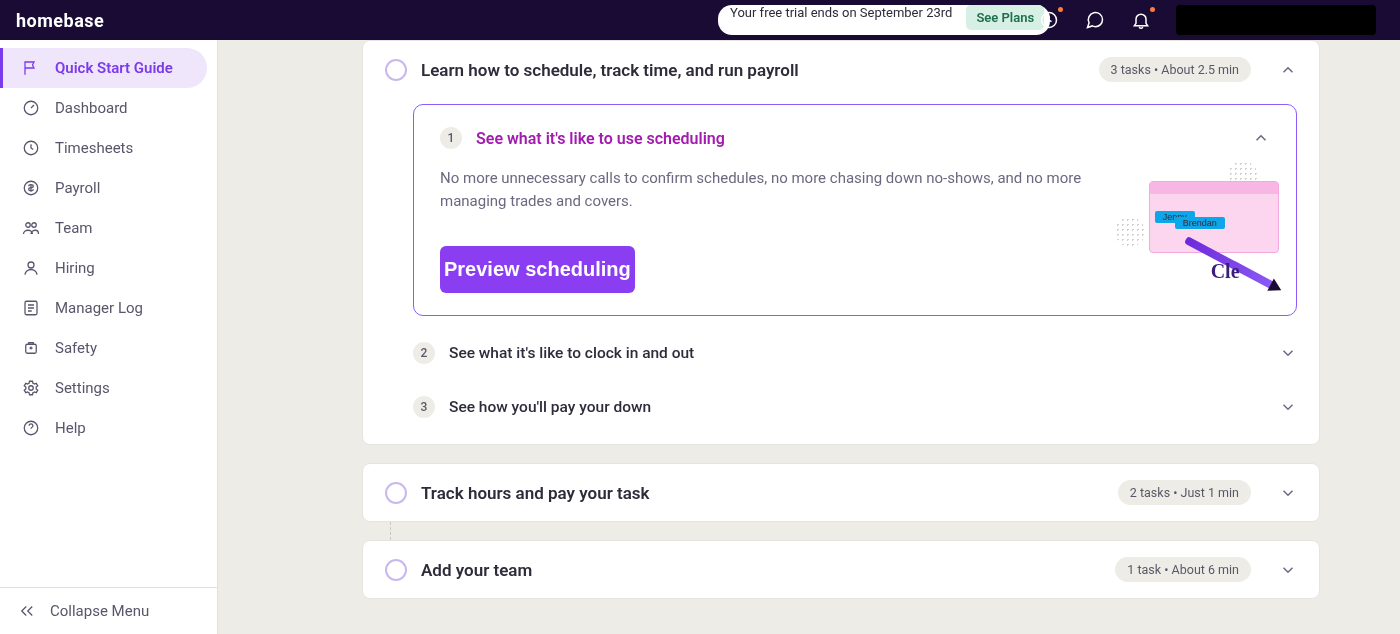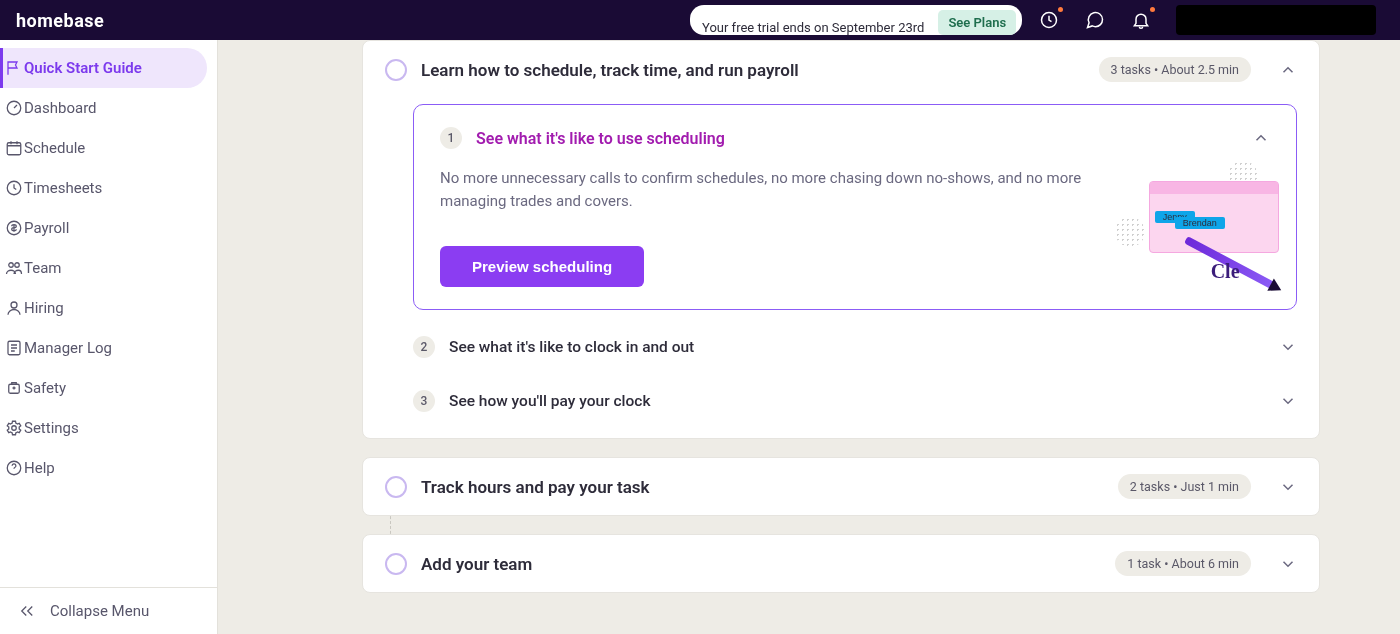--- a/index.html
+++ b/index.html
@@ -22,26 +22,26 @@
       position: relative;
     }
     .logo {
       font-weight: 700;
       font-size: 18px;
       letter-spacing: 0.5px;
       text-align: center;
     }
     .trial-pill {
       position: absolute;
-      left: 690px;
+      left: 718px;
       background: #fff;
       color: #2e2c3a;
       height: 30px;
       display: flex;
-      align-items: flex-end;
+      align-items: flex-start;
       border-radius: 14px;
       padding: 0 6px 0 12px;
       font-size: 13px;
     }
     .trial-pill .plans-btn {
       background: #d6f0e6;
       color: #1f6e4e;
       font-weight: 600;
       padding: 5px 10px;
       border-radius: 5px;
@@ -85,21 +85,22 @@
       width: 218px;
       background: #fff;
       border-right: 1px solid #e3e1db;
       display: flex;
       flex-direction: column;
       padding-top: 8px;
     }
     .nav-item {
       display: flex;
       align-items: center;
-      padding: 10px 1px;
+      gap: 14px;
+      padding: 10px 18px;
       font-size: 15px;
       color: #58566b;
       cursor: pointer;
       border-left: 3px solid transparent;
     }
     .nav-item.active {
       background: #efe6fc;
       color: #7c3aed;
       font-weight: 600;
       border-left-color: #7c3aed;
@@ -276,22 +277,22 @@
     }
     .illus .dots1 { top: -6px; right: 12px; }
     .illus .dots2 { top: 50px; left: 0px; }
 
     .preview-btn {
       margin-top: 34px;
       background: #8b3df2;
       color: #fff;
       border: none;
       font-weight: 600;
-      font-size: 15px;
-      padding: 12px 32px;
+      font-size: 20px;
+      padding: 12px 4px;
       border-radius: 6px;
       cursor: pointer;
     }
 
     .sub-row {
       display: flex;
       align-items: center;
       gap: 14px;
       margin: 20px 0 4px 28px;
       padding: 6px 0;
@@ -357,29 +358,20 @@
       <span>Quick Start Guide</span>
     </div>
     <div class="nav-item">
       <span class="nicon">
           <svg viewBox="0 0 24 24" width="18" height="18">
             <circle cx="12" cy="12" r="9"></circle>
             <path d="M12 12l4-4"></path>
           </svg>
         </span>
       <span>Dashboard</span>
-    </div>
-    <div class="nav-item">
-      <span class="nicon">
-          <svg viewBox="0 0 24 24" width="18" height="18">
-            <rect x="3" y="5" width="18" height="16" rx="2"></rect>
-            <path d="M3 9h18M8 3v4M16 3v4"></path>
-          </svg>
-        </span>
-      <span>Schedule</span>
     </div>
     <div class="nav-item">
       <span class="nicon">
           <svg viewBox="0 0 24 24" width="18" height="18">
             <circle cx="12" cy="12" r="9"></circle>
             <path d="M12 7v5l3 2"></path>
           </svg>
         </span>
       <span>Timesheets</span>
     </div>
@@ -496,21 +488,21 @@
       <div class="sub-row">
         <div class="step-num">2</div>
         <div class="sub-row-title">See what it's like to clock in and out</div>
         <div class="chev"><svg viewBox="0 0 24 24" width="18" height="18">
               <path d="M6 9l6 6 6-6"></path>
             </svg></div>
       </div>
 
       <div class="sub-row">
         <div class="step-num">3</div>
-        <div class="sub-row-title">See how you'll pay your clock</div>
+        <div class="sub-row-title">See how you'll pay your down</div>
         <div class="chev"><svg viewBox="0 0 24 24" width="18" height="18">
               <path d="M6 9l6 6 6-6"></path>
             </svg></div>
       </div>
     </div>
 
     <div class="timeline-dot-area">
       <div class="timeline-line"></div>
 
       <div class="task-group">

